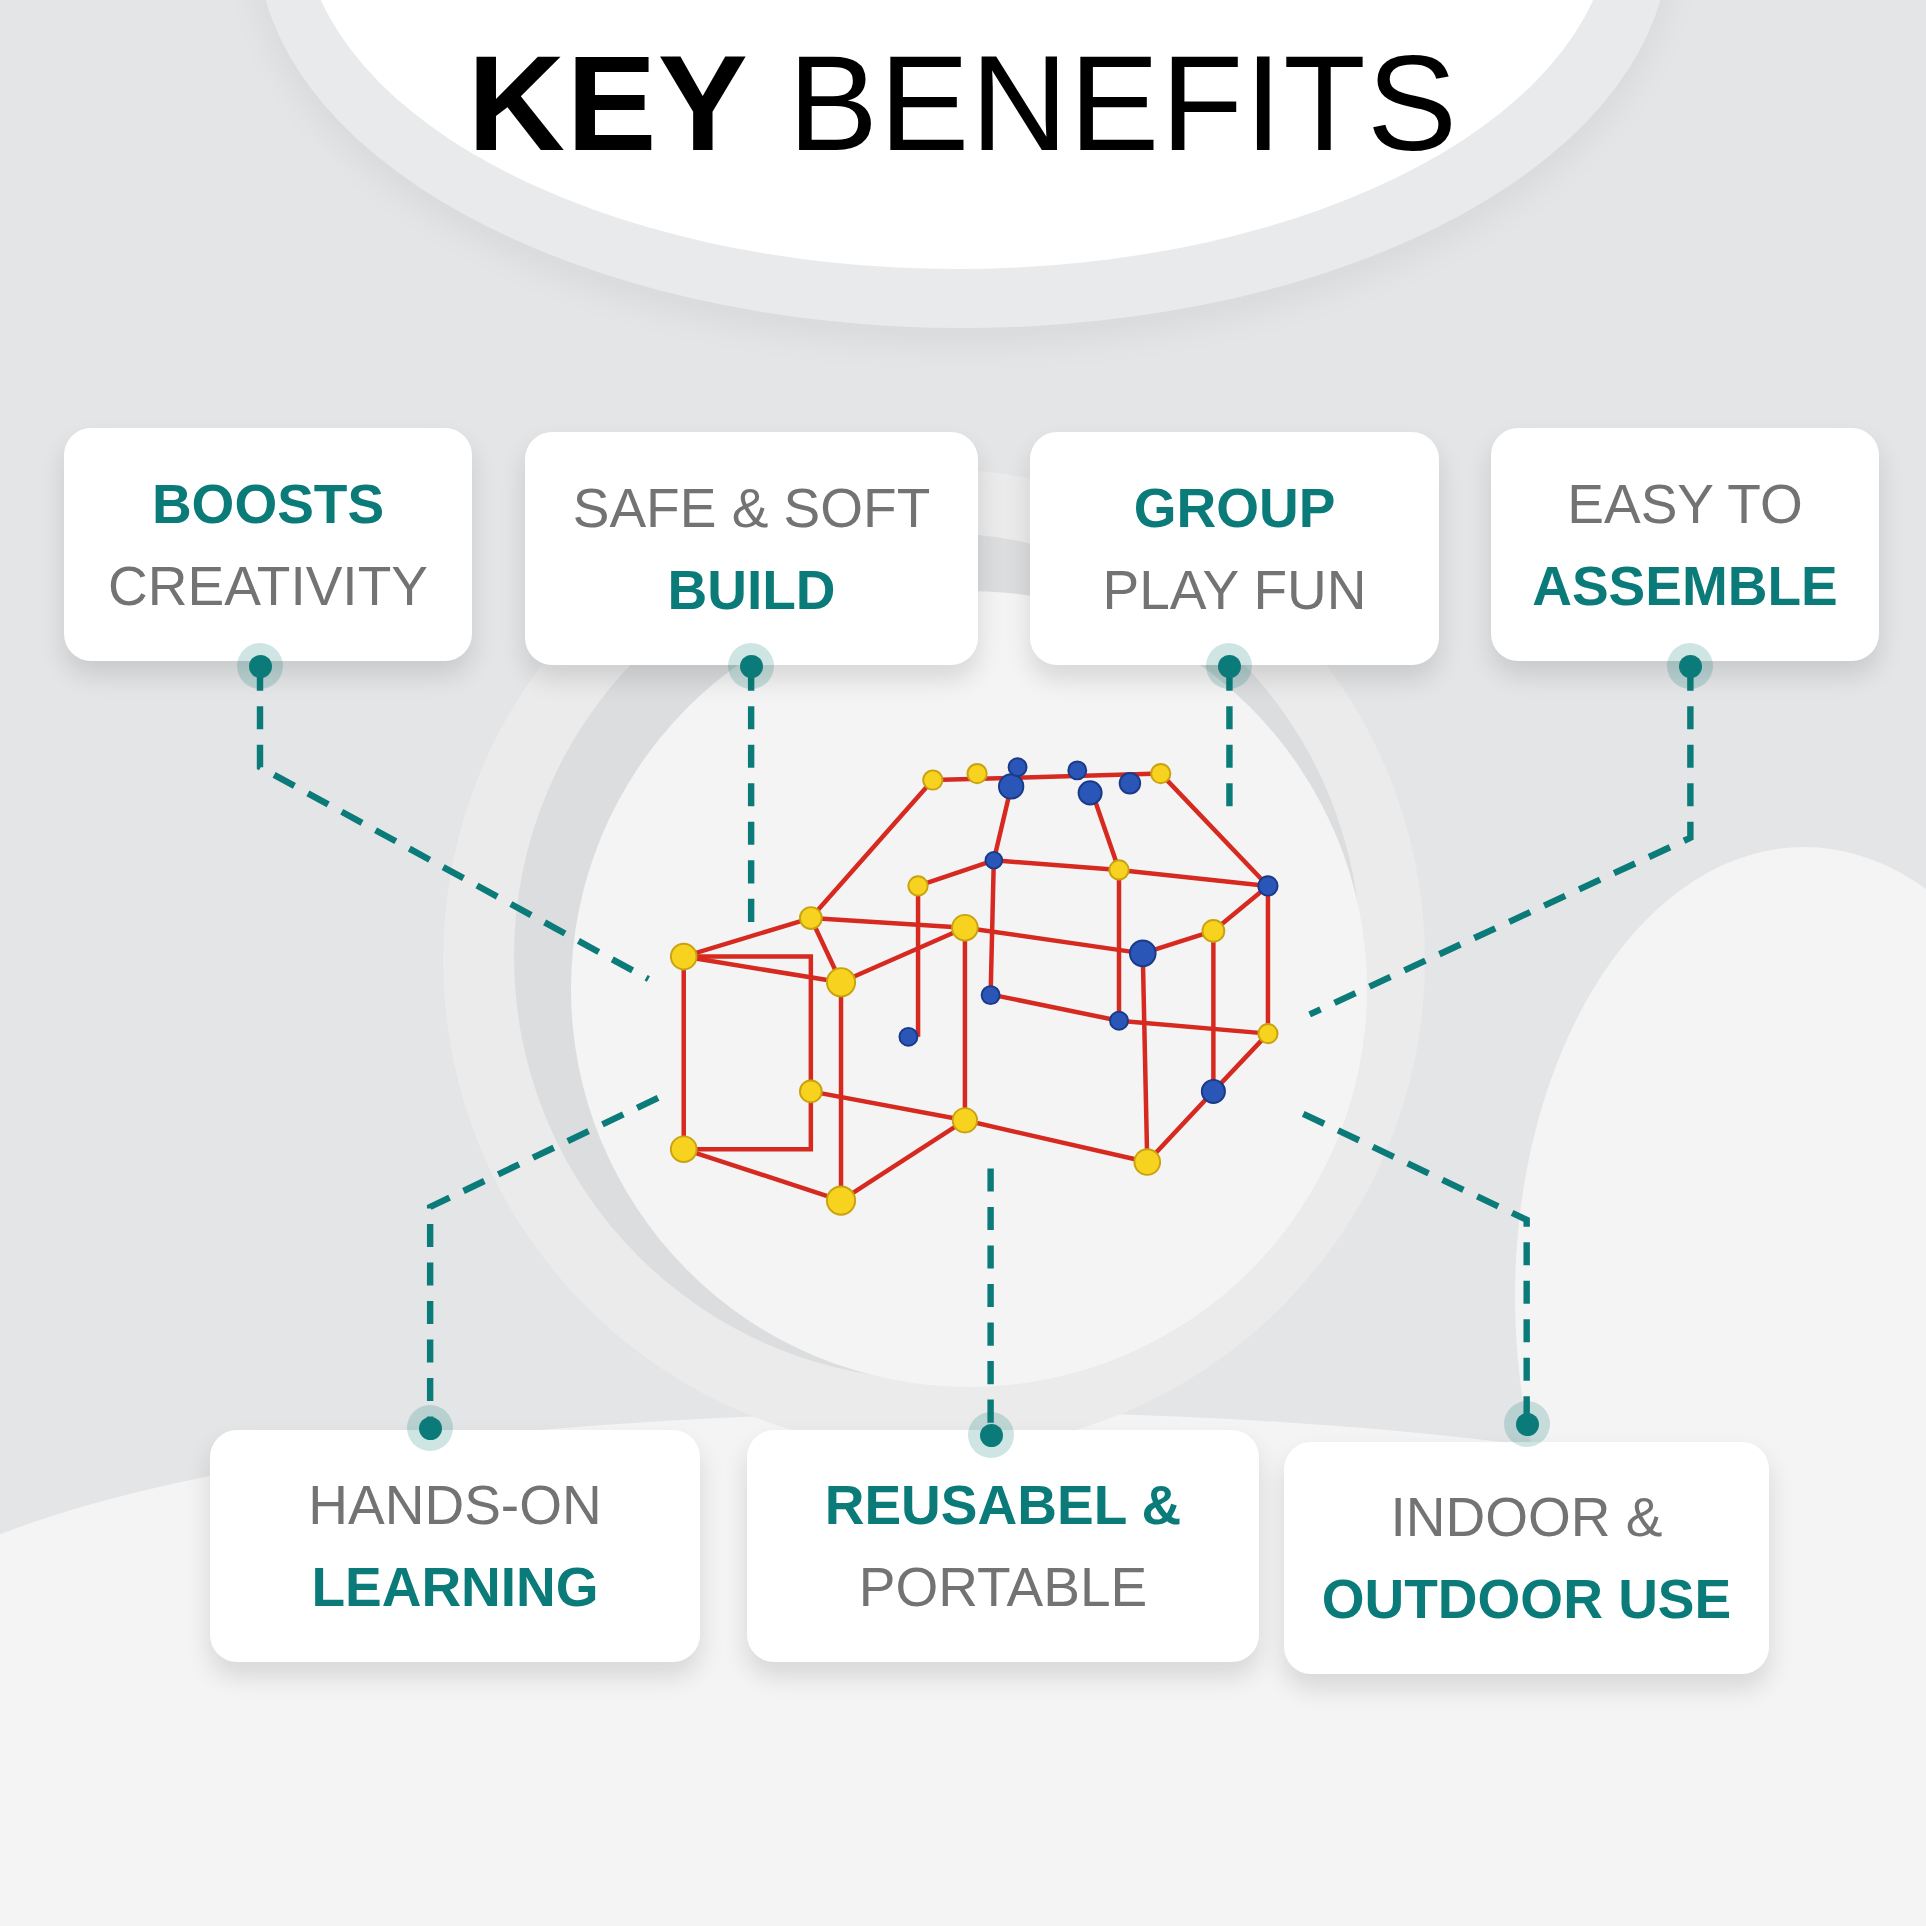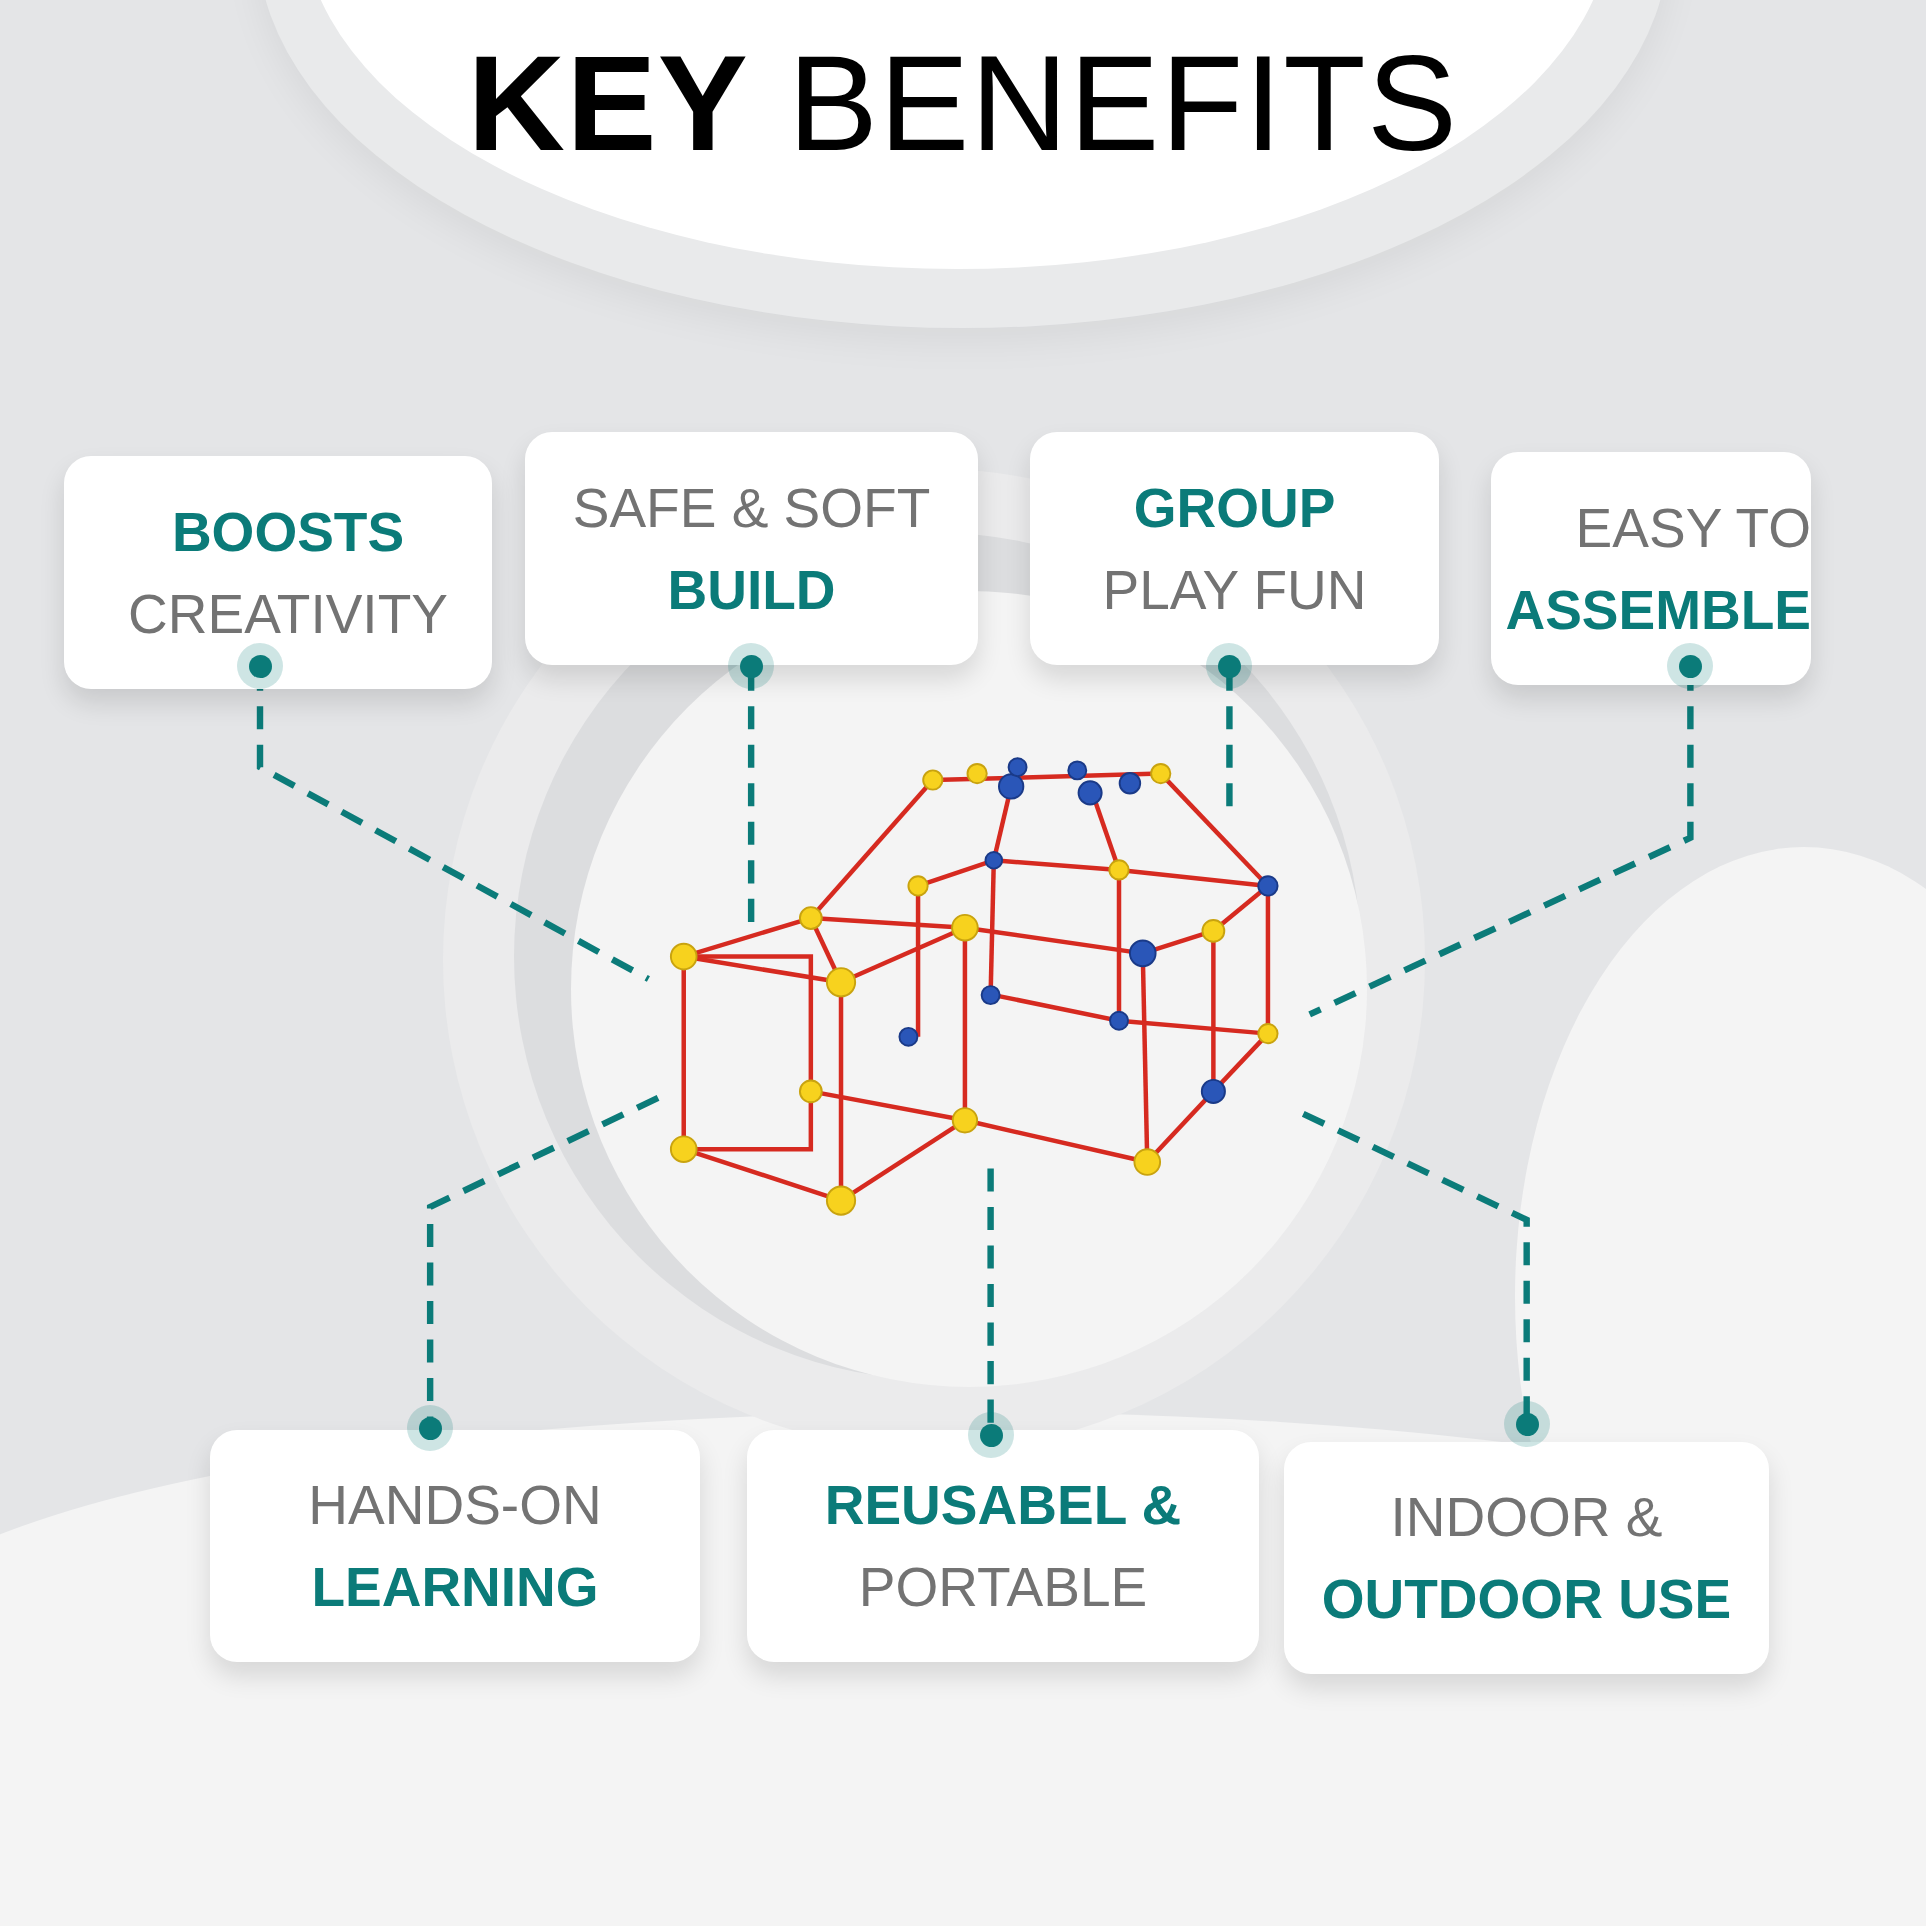--- a/index.html
+++ b/index.html
@@ -111,33 +111,33 @@
       <circle cx="1548" cy="1340" r="13"></circle>
     <circle cx="1780" cy="1485" r="20"></circle>
       <circle cx="1975" cy="1380" r="15"></circle>
       <circle cx="1543" cy="1550" r="14"></circle>
     <circle cx="1743" cy="1590" r="14"></circle>
       <circle cx="1415" cy="1615" r="14"></circle>
       <circle cx="1890" cy="1700" r="18"></circle>
   </g>
 </svg>
 
-<div class="card" style="left:64px;top:456px;width:408px;height:233px;padding-left:20px;">
+<div class="card" style="left:64px;top:428px;width:408px;height:233px;">
   <div class="line hl">BOOSTS</div>
   <div class="line">CREATIVITY</div>
 </div>
 <div class="card" style="left:525px;top:432px;width:453px;height:233px;">
   <div class="line">SAFE &amp; SOFT</div>
   <div class="line hl">BUILD</div>
 </div>
 <div class="card" style="left:1030px;top:432px;width:409px;height:233px;">
   <div class="line hl">GROUP</div>
   <div class="line">PLAY FUN</div>
 </div>
-<div class="card" style="left:1491px;top:452px;width:320px;height:233px;align-items:flex-end;">
+<div class="card" style="left:1491px;top:428px;width:388px;height:233px;">
   <div class="line">EASY TO</div>
   <div class="line hl">ASSEMBLE</div>
 </div>
 
 <div class="card" style="left:210px;top:1430px;width:490px;height:232px;">
   <div class="line">HANDS-ON</div>
   <div class="line hl">LEARNING</div>
 </div>
 <div class="card" style="left:747px;top:1430px;width:512px;height:232px;">
   <div class="line hl">REUSABEL &amp;</div>

